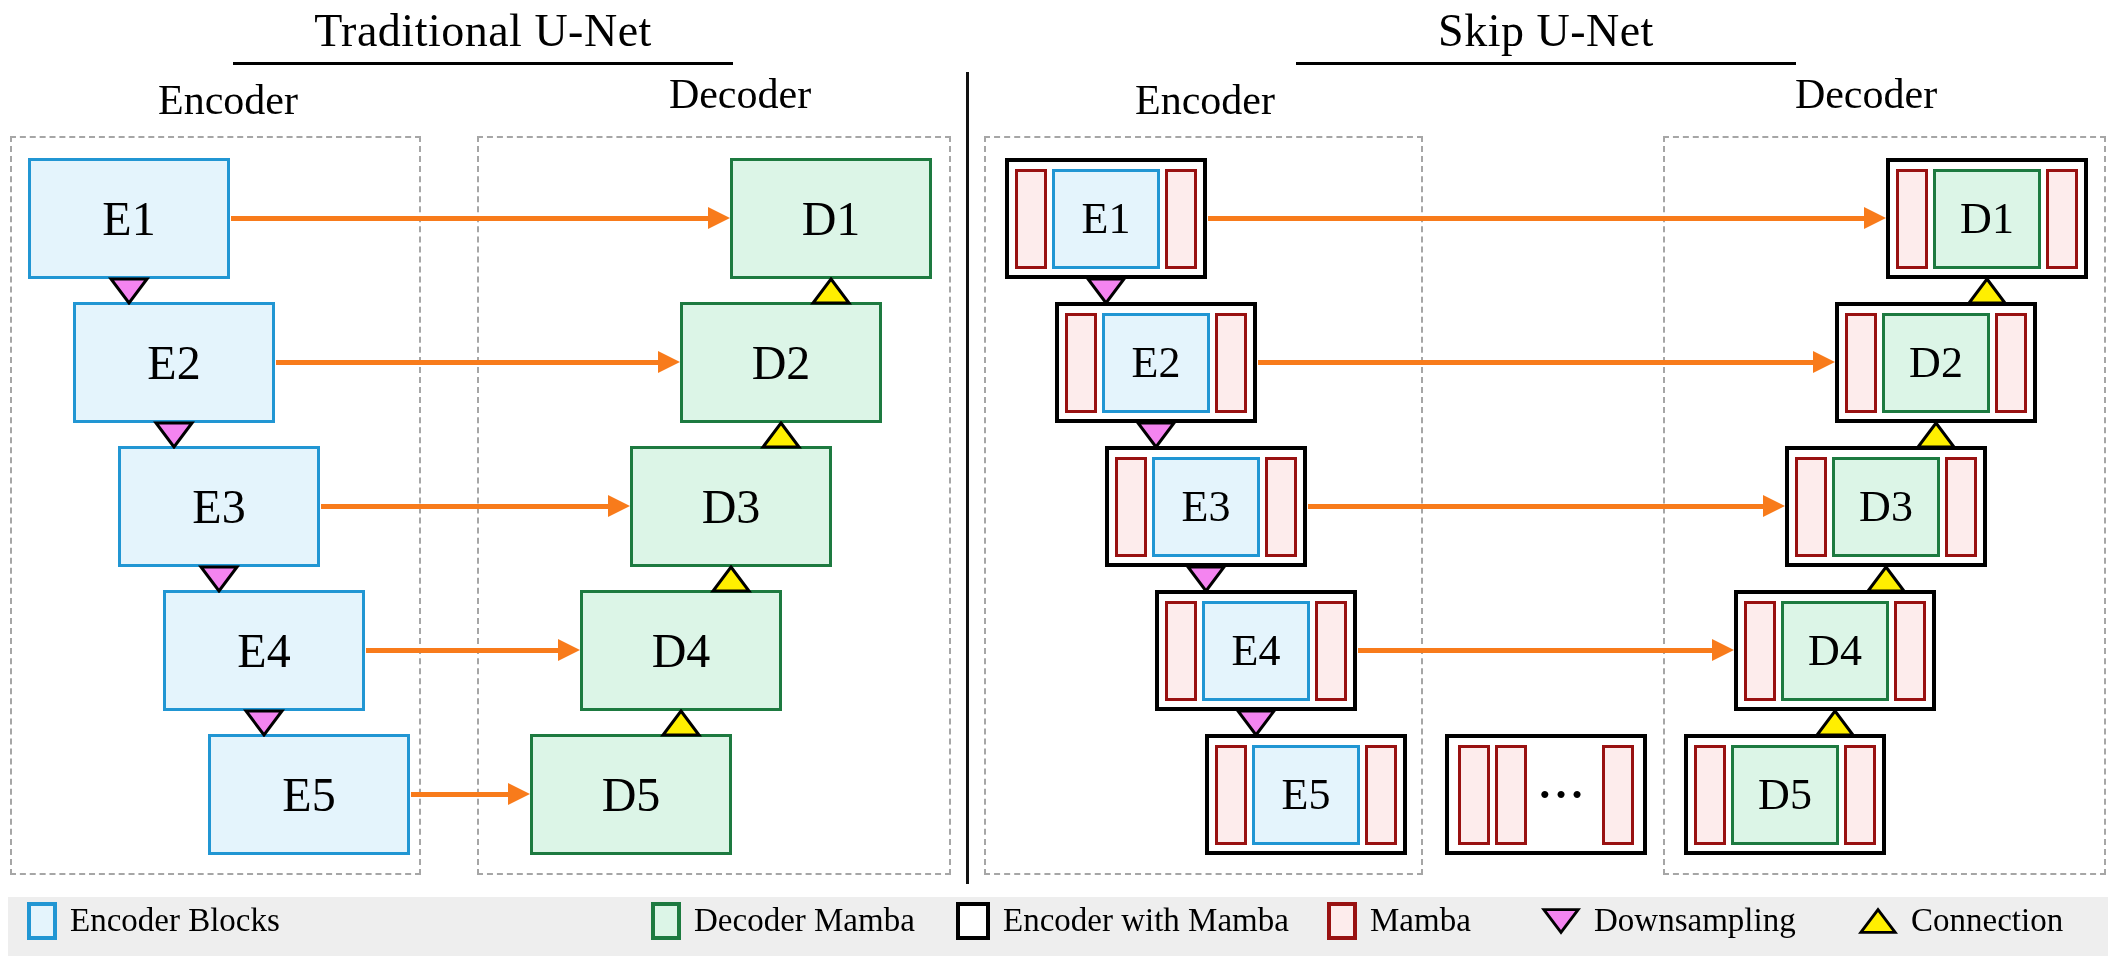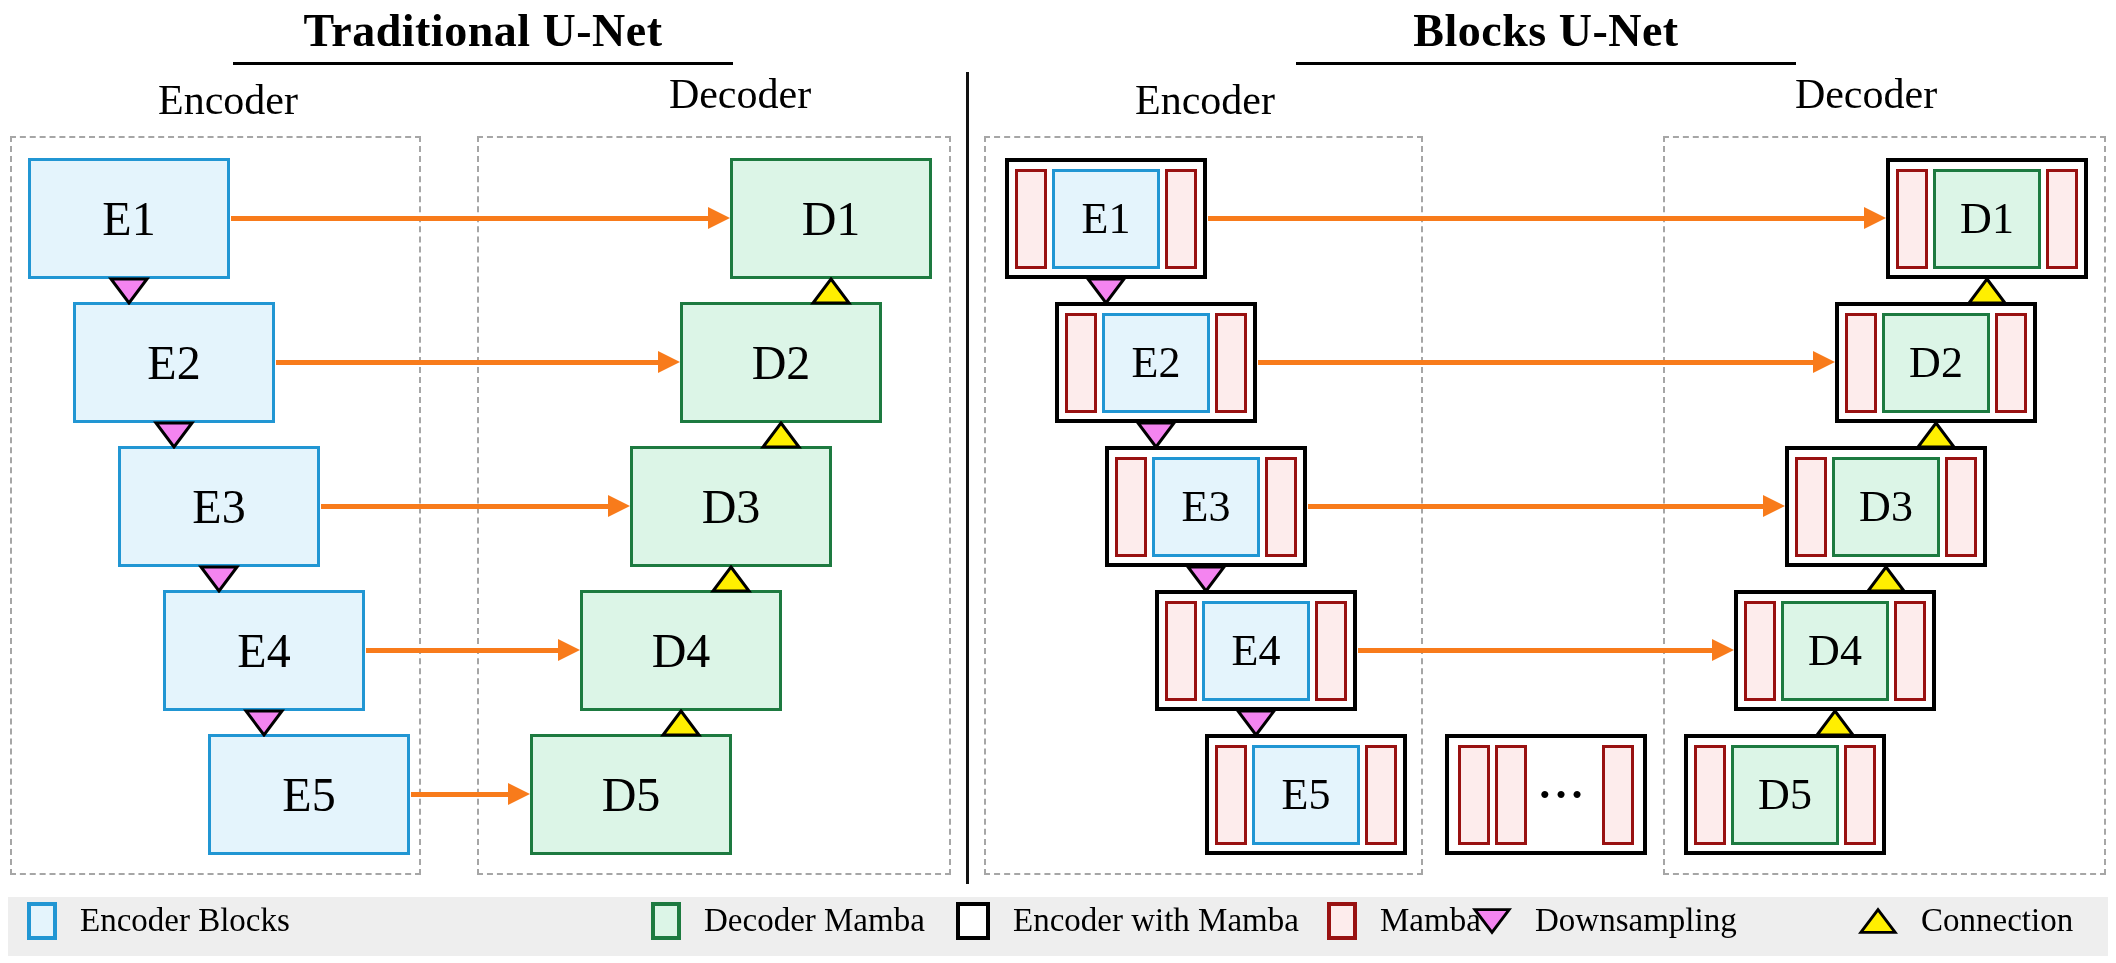--- a/index.html
+++ b/index.html
@@ -1,20 +1,20 @@
 <!DOCTYPE html>
 <html><head>
 <meta charset="utf-8">
 <style>
   html,body{margin:0;padding:0;background:#fff;}
   .canvas{position:relative;width:2116px;height:963px;background:#ffffff;overflow:hidden;
           font-family:"Liberation Serif","DejaVu Serif",serif;color:#000;}
 
   
-  .title{position:absolute;text-align:center;font-size:46px;font-weight:bold;letter-spacing:0.5px;}
+  .title{position:absolute;text-align:center;font-size:46px;font-weight:normal;letter-spacing:0.5px;}
   .title-underline{position:absolute;height:3px;background:#000;}
 
   
   .col-header{position:absolute;width:320px;text-align:center;font-size:42px;}
 
   
   .region{position:absolute;border:2px dashed #a6a6a6;box-sizing:border-box;}
 
   
   .divider{position:absolute;width:3px;background:#111;}
@@ -41,40 +41,40 @@
   .skip{position:absolute;height:5px;background:#F87B1B;}
   .skip::after{content:"";position:absolute;right:-22px;top:-9px;width:0;height:0;
                border-top:11px solid transparent;border-bottom:11px solid transparent;
                border-left:22px solid #F87B1B;}
 
   
   .tri{position:absolute;width:42px;height:28px;}
 
   
   .legend-bar{position:absolute;left:8px;top:897px;width:2100px;height:59px;background:#EEEEEE;}
-  .legend-item{position:absolute;top:897px;height:47px;display:flex;align-items:center;gap:23px;}
+  .legend-item{position:absolute;top:897px;height:47px;display:flex;align-items:center;gap:13px;}
   .legend-label{font-size:33px;white-space:nowrap;}
   .swatch{width:30px;height:38px;box-sizing:border-box;border:4px solid;}
   .swatch.enc{background:#E4F4FC;border-color:#2196D3;}
   .swatch.dec{background:#DCF5E7;border-color:#1D7A40;}
   .swatch.wrap{background:#fff;border-color:#000;width:34px;height:38px;}
   .swatch.mamba{background:#FDECEC;border-color:#991111;}
   .legend-arrow{position:relative;width:34px;height:5px;background:#F87B1B;}
   .legend-arrow::after{content:"";position:absolute;right:-18px;top:-8px;width:0;height:0;
                border-top:9px solid transparent;border-bottom:9px solid transparent;
                border-left:18px solid #F87B1B;}
 </style>
 </head>
 <body>
 
 <div class="canvas">
 
   <div class="title" style="left:233px;top:4px;width:500px;">Traditional U-Net</div>
   <div class="title-underline" style="left:233px;top:62px;width:500px;"></div>
-  <div class="title" style="left:1296px;top:4px;width:500px;">Blocks U-Net</div>
+  <div class="title" style="left:1296px;top:4px;width:500px;">Skip U-Net</div>
   <div class="title-underline" style="left:1296px;top:62px;width:500px;"></div>
 
   <div class="col-header" style="left:68px;top:76px;">Encoder</div>
   <div class="col-header" style="left:580px;top:70px;">Decoder</div>
   <div class="col-header" style="left:1045px;top:76px;">Encoder</div>
   <div class="col-header" style="left:1706px;top:70px;">Decoder</div>
 
   <div class="region" style="left:10px;top:136px;width:411px;height:739px;"></div>
   <div class="region" style="left:477px;top:136px;width:474px;height:739px;"></div>
   <div class="region" style="left:984px;top:136px;width:439px;height:739px;"></div>
@@ -267,21 +267,21 @@
     <div class="legend-label">Decoder Mamba</div>
   </div>
   <div class="legend-item" style="left:1327px;">
     <div class="swatch mamba"></div>
     <div class="legend-label">Mamba</div>
   </div>
   <div class="legend-item" style="left:956px;">
     <div class="swatch wrap"></div>
     <div class="legend-label">Encoder with Mamba</div>
   </div>
-  <div class="legend-item" style="left:1472px;">
+  <div class="legend-item" style="left:1541px;">
     <svg width="40" height="30" viewBox="0 0 42 28">
         <polygon points="3,2 39,2 21,26" fill="#F484F0" stroke="#000" stroke-width="3"></polygon>
       </svg>
     <div class="legend-label">Downsampling</div>
   </div>
   <div class="legend-item" style="left:1858px;">
     <svg width="40" height="30" viewBox="0 0 42 28">
         <polygon points="21,2 39,26 3,26" fill="#FFEF00" stroke="#000" stroke-width="3"></polygon>
       </svg>
     <div class="legend-label">Connection</div>

